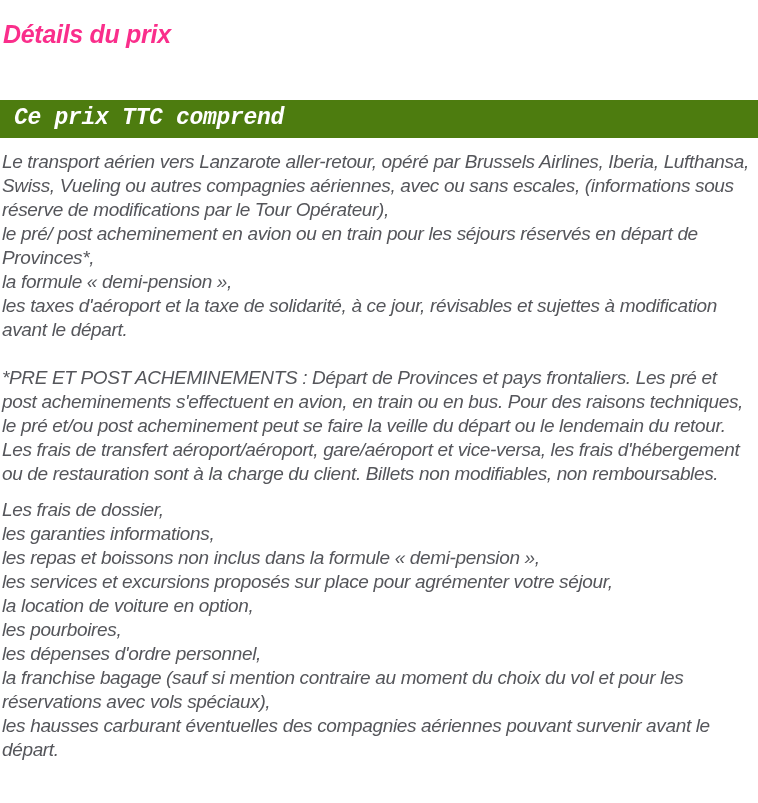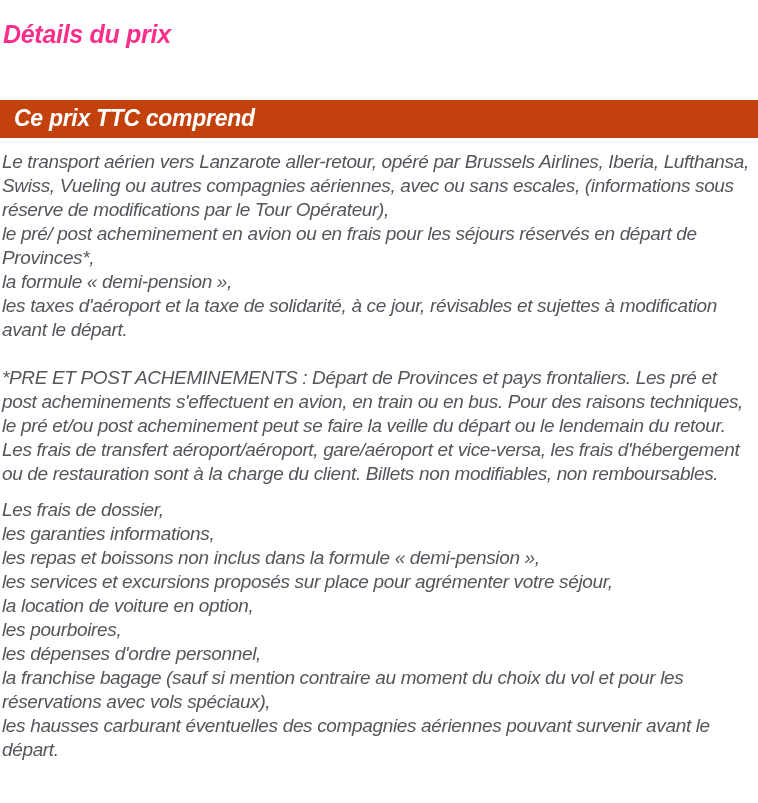--- a/index.html
+++ b/index.html
@@ -20,23 +20,24 @@
     line-height: 28px;
     font-weight: bold;
     font-style: italic;
     color: #FA2E8B;
     letter-spacing: -0.3px;
   }
   .section-banner {
     margin-top: 52px;
     width: 758px;
     height: 38px;
-    background: #c2410c;
+    background: #4d7c0f;
     display: flex;
     align-items: center;
+    font-family: Liberation Mono, monospace;
   }
   .section-banner.second {
     margin-top: 48px;
   }
   .banner-label {
     color: #ffffff;
     font-size: 23px;
     font-weight: bold;
     font-style: italic;
     letter-spacing: -0.3px;
@@ -65,21 +66,21 @@
 <div class="page">
 
   <h1 class="page-title">Détails du prix</h1>
 
   <div class="section-banner">
     <span class="banner-label">Ce prix TTC comprend</span>
   </div>
 
   <div class="text-block">
       <div class="text-line">Le transport aérien vers Lanzarote aller-retour, opéré par Brussels Airlines, Iberia, Lufthansa, Swiss, Vueling ou autres compagnies aériennes, avec ou sans escales, (informations sous réserve de modifications par le Tour Opérateur),</div>
-      <div class="text-line">le pré/ post acheminement en avion ou en frais pour les séjours réservés en départ de Provinces*,</div>
+      <div class="text-line">le pré/ post acheminement en avion ou en train pour les séjours réservés en départ de Provinces*,</div>
       <div class="text-line">la formule « demi-pension »,</div>
       <div class="text-line">les taxes d'aéroport et la taxe de solidarité, à ce jour, révisables et sujettes à modification avant le départ.</div>
     </div>
 
   <div class="text-block note">*PRE ET POST ACHEMINEMENTS : Départ de Provinces et pays frontaliers. Les pré et post acheminements s'effectuent en avion, en train ou en bus. Pour des raisons techniques, le pré et/ou post acheminement peut se faire la veille du départ ou le lendemain du retour. Les frais de transfert aéroport/aéroport, gare/aéroport et vice-versa, les frais d'hébergement ou de restauration sont à la charge du client. Billets non modifiables, non remboursables.</div>
 
 
   <div class="text-block">
       <div class="text-line">Les frais de dossier,</div>
       <div class="text-line">les garanties informations,</div>

